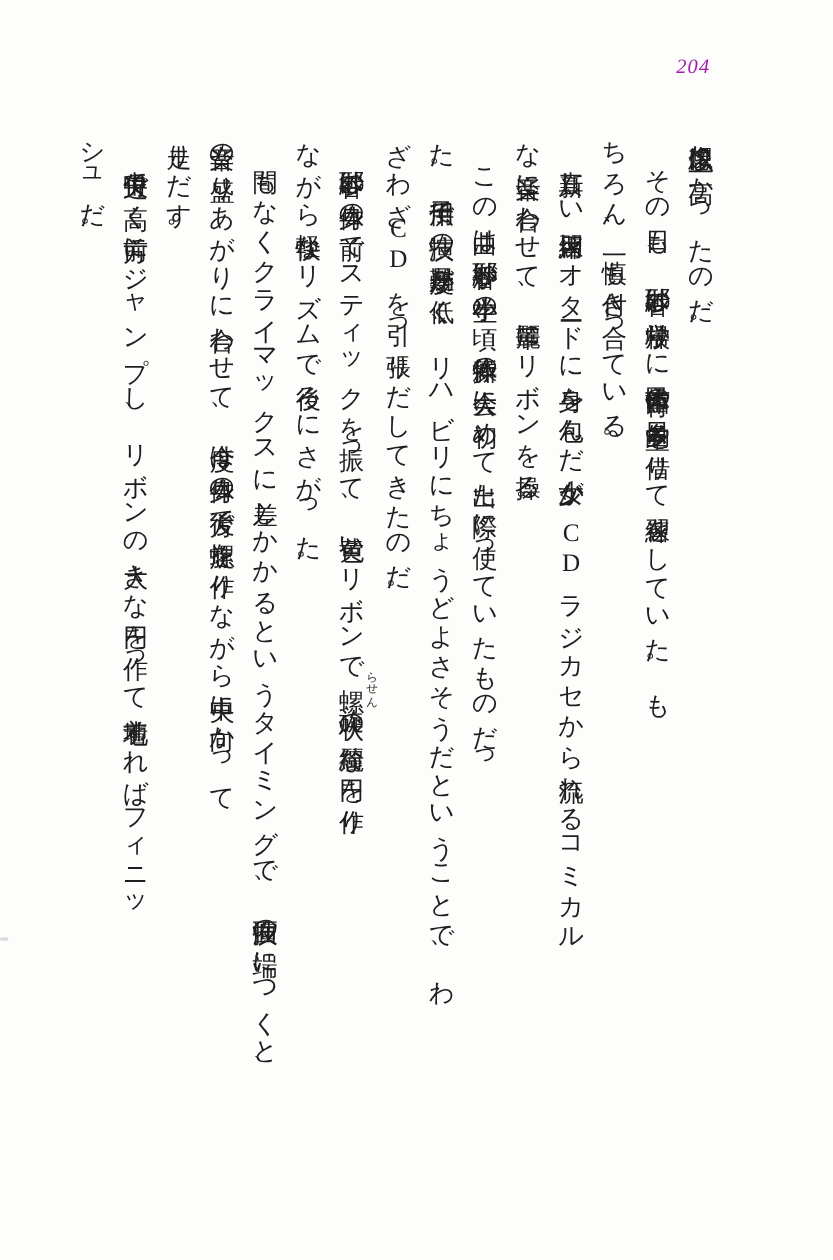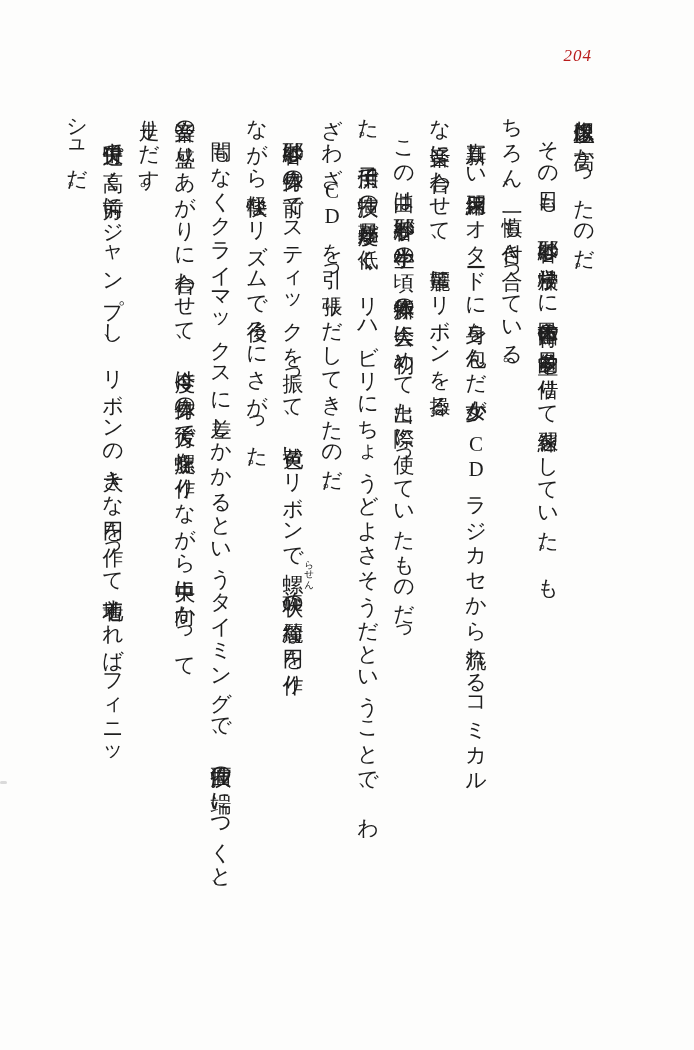--- a/index.html
+++ b/index.html
@@ -4,21 +4,21 @@
 <style>
   html,body{margin:0;padding:0;}
   body{width:694px;height:1050px;background:#e8e8e8;}
   .page{
     position:relative;width:694px;height:1050px;overflow:hidden;
     background:#fdfdfc;
     font-family:"Liberation Serif","DejaVu Serif",serif;
   }
   .pagenum{
     position:absolute;top:46px;right:102px;
-    font-style:italic;font-size:17px;color:#b91c1c;letter-spacing:1px;
+    font-style:italic;font-size:17px;color:#a21caf;letter-spacing:1px;
   }
   .textblock{
     position:absolute;top:104px;right:92px;height:840px;
     writing-mode:vertical-rl;text-orientation:mixed;
     font-size:21px;color:#1e1e1e;
   }
   .tline{
     line-height:36px;
     letter-spacing:1px;
     height:840px;

